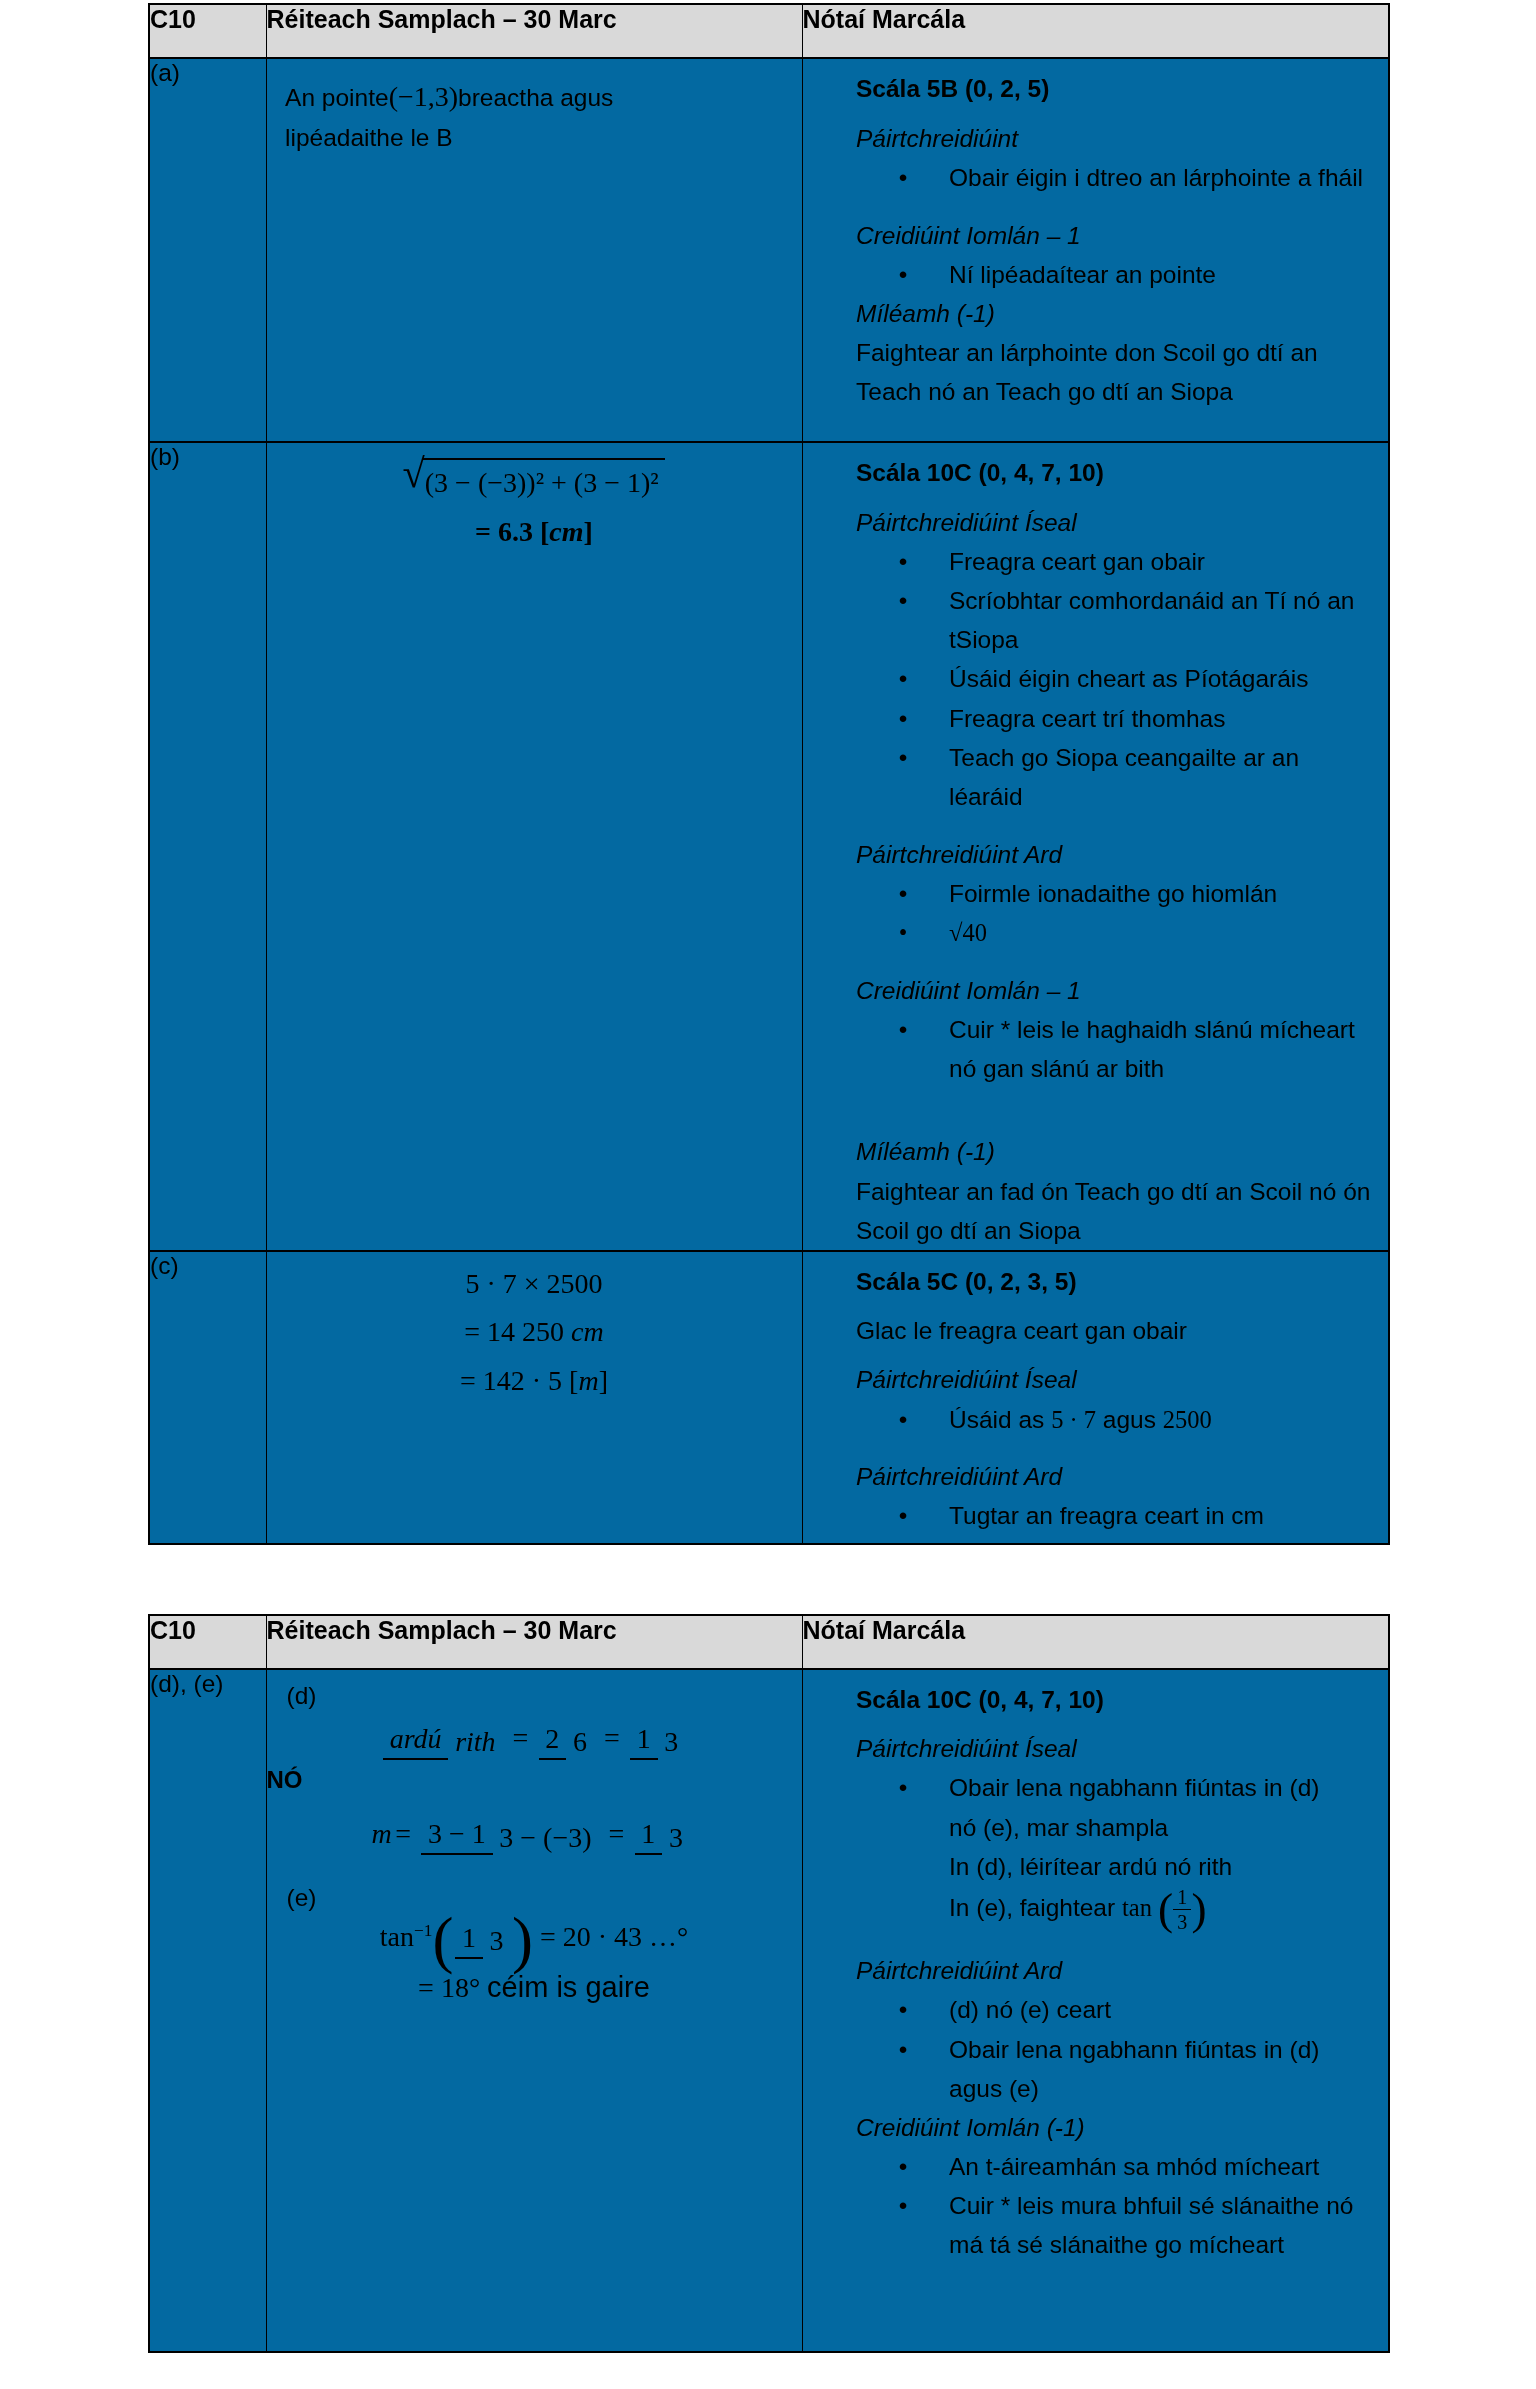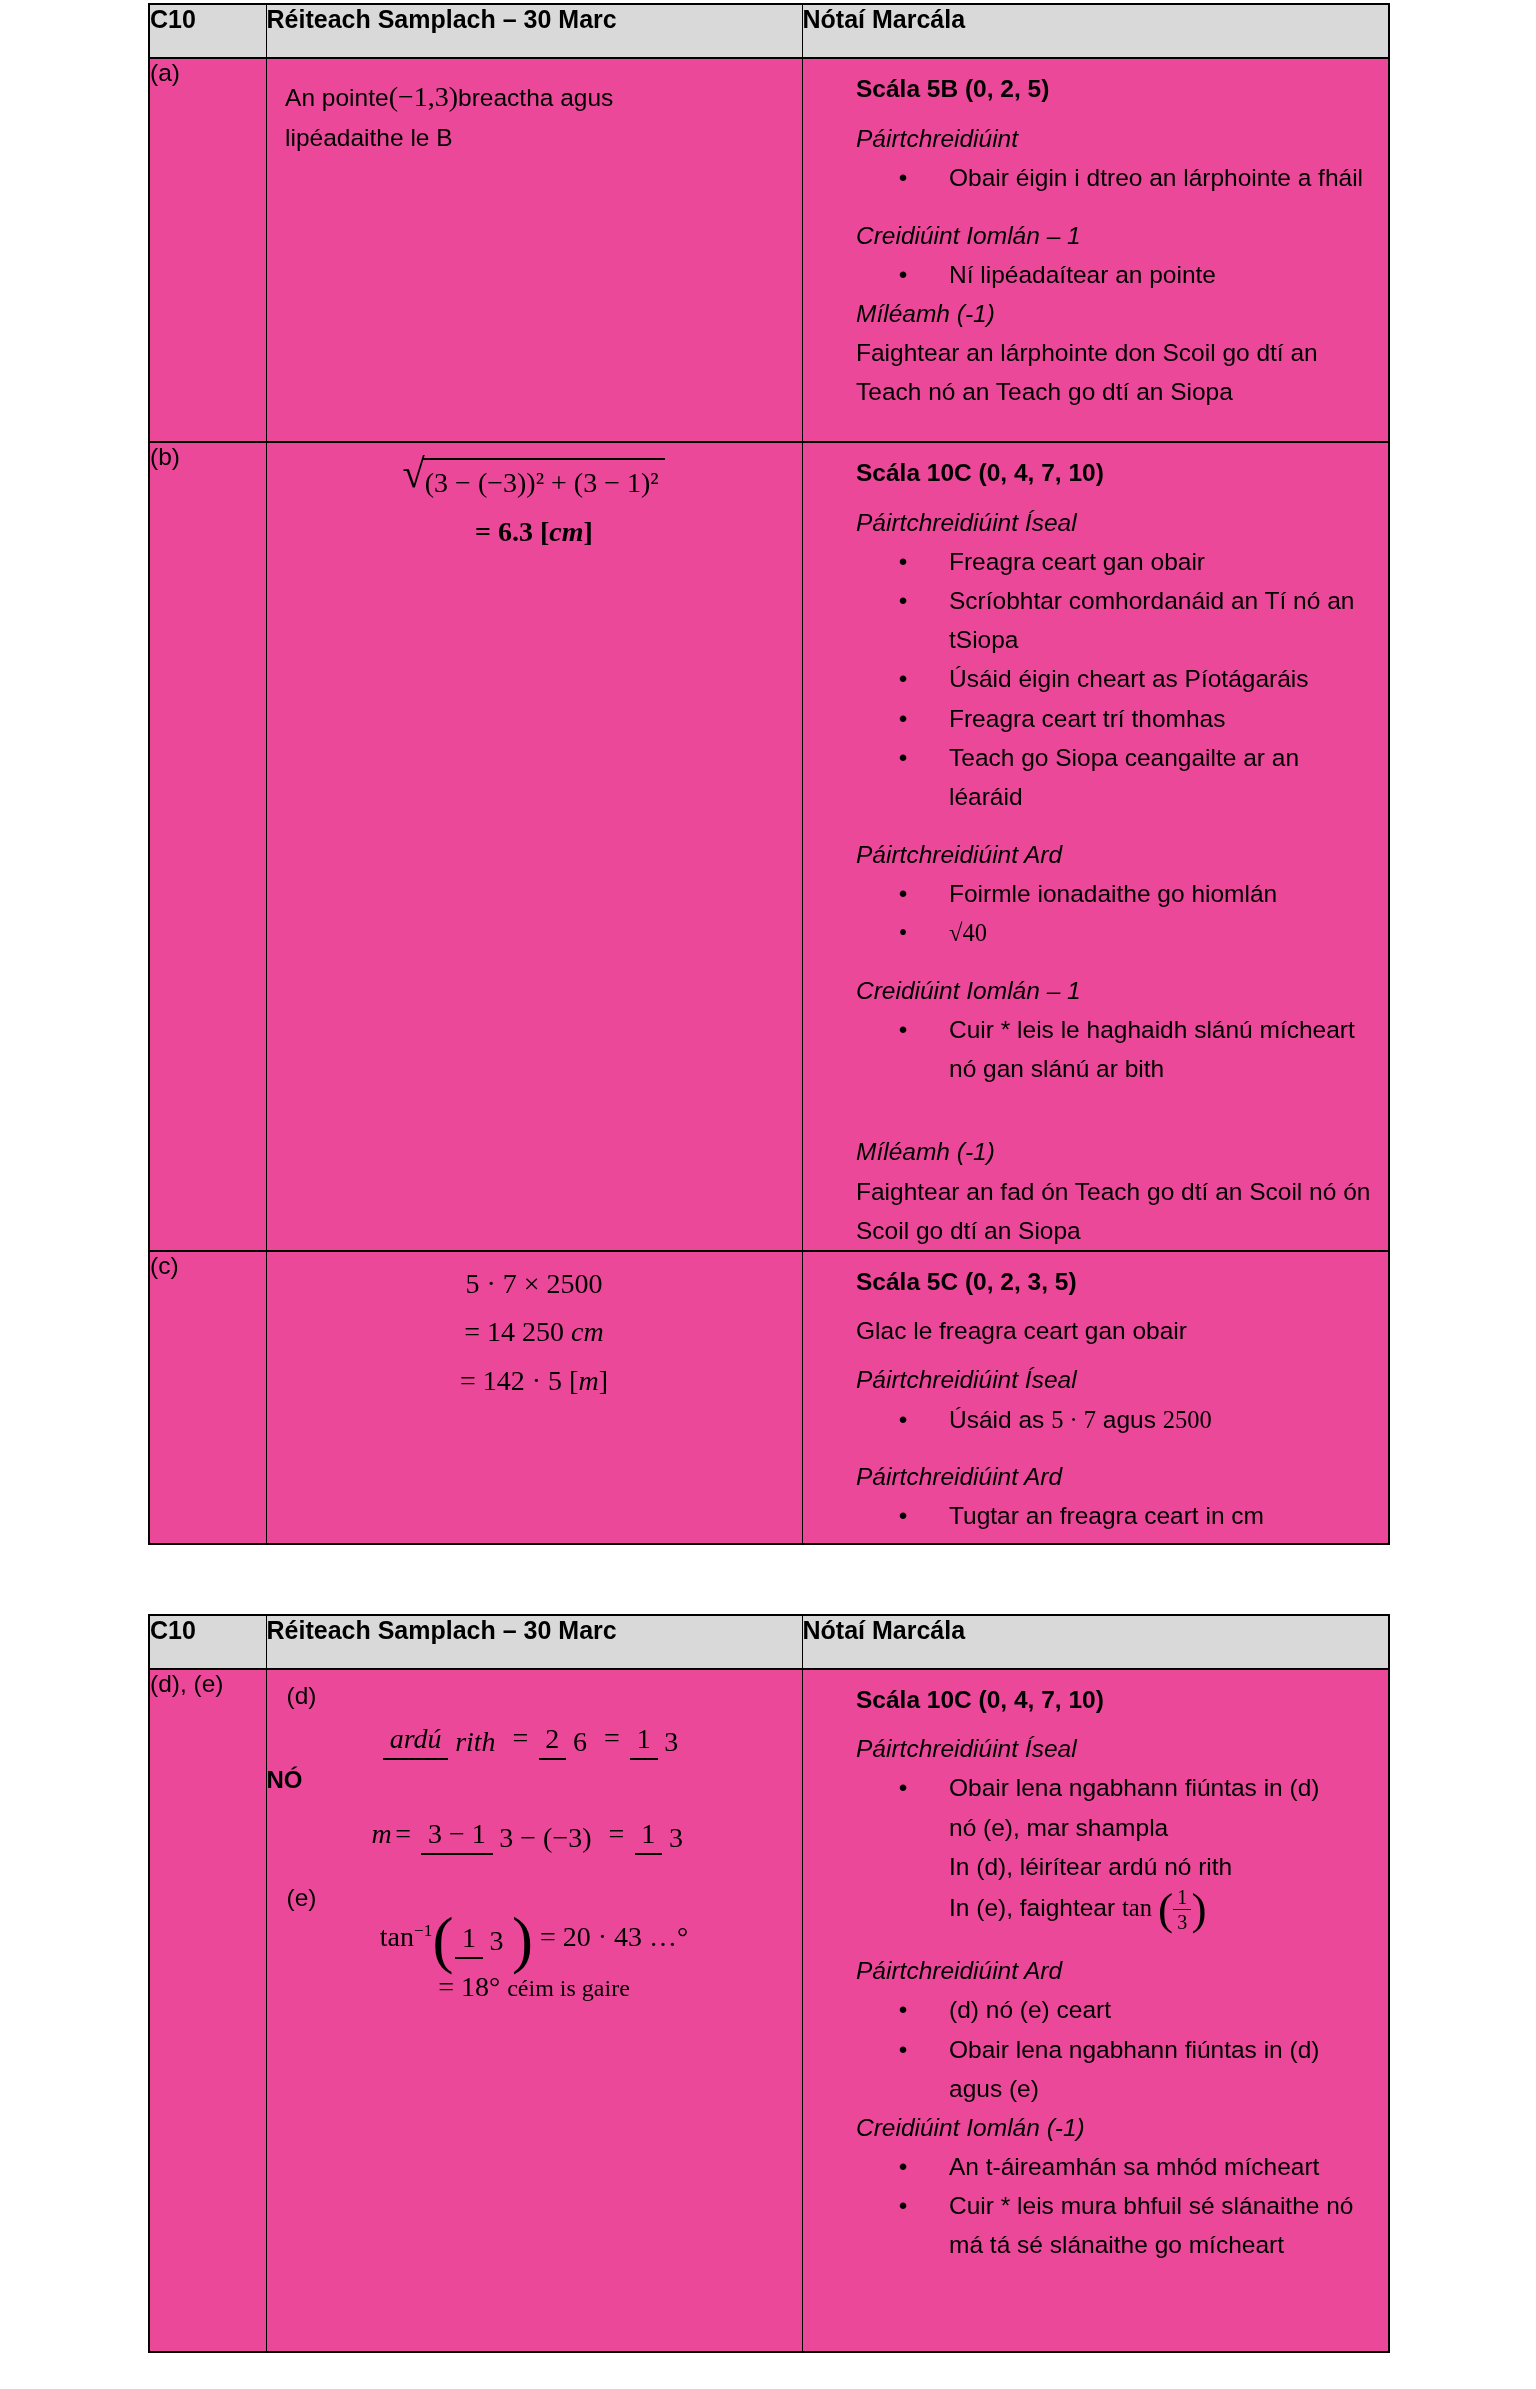--- a/index.html
+++ b/index.html
@@ -10,21 +10,21 @@
     background:#ffffff;
     font-family:"Liberation Sans",sans-serif;
     color:#000;
   }
   table.ms{
     position:absolute;
     left:148px;
     width:1240px;
     border-collapse:collapse;
     table-layout:fixed;
-    background:#ec4899;
+    background:#0369a1;
   }
   #table1{top:3.4px;}
   #table2{top:1614px;}
   table.ms th, table.ms td{
     border-left:1.7px solid #000;
     border-right:1.7px solid #000;
     border-top:2.5px solid #000;
     border-bottom:2.5px solid #000;
     vertical-align:top;
     padding:0;
@@ -81,21 +81,21 @@
   .de-label{font-size:24.5px;text-align:left;padding-left:20px;}
   .fblock{text-align:center;}
   .f1{margin-top:10px;}
   .no-line{text-align:left;font-weight:bold;font-size:24px;margin-top:6px;font-family:"Liberation Sans",sans-serif;}
   .f2{margin-top:22px;}
   .e-label{margin-top:29px;}
   .f3{margin-top:6.8px;}
   .bigp{font-size:225%;font-weight:400;line-height:0;vertical-align:middle;font-family:"Liberation Serif",serif;}
   sup.msup{font-size:62%;vertical-align:super;}
   .eline2{margin-top:10px;}
-  .eline2 .gaire{font-family:Liberation Serif, serif;font-size:24px;}
+  .eline2 .gaire{font-family:Liberation Sans, sans-serif;font-size:29px;}
   .ifrac{display:inline-flex;flex-direction:column;align-items:center;vertical-align:middle;font-family:"Liberation Serif",serif;font-size:20px;line-height:1.1;}
   .ifrac .fn{border-bottom:1.7px solid #000;padding:0 4.2px 0.8px;}
   .ifrac .fd{padding:0.8px 4.2px 0;}
   .ibigp{font-size:185%;line-height:0;vertical-align:middle;font-family:"Liberation Serif",serif;}
 </style>
 </head>
 <body>
 
 <div class="page">
 

